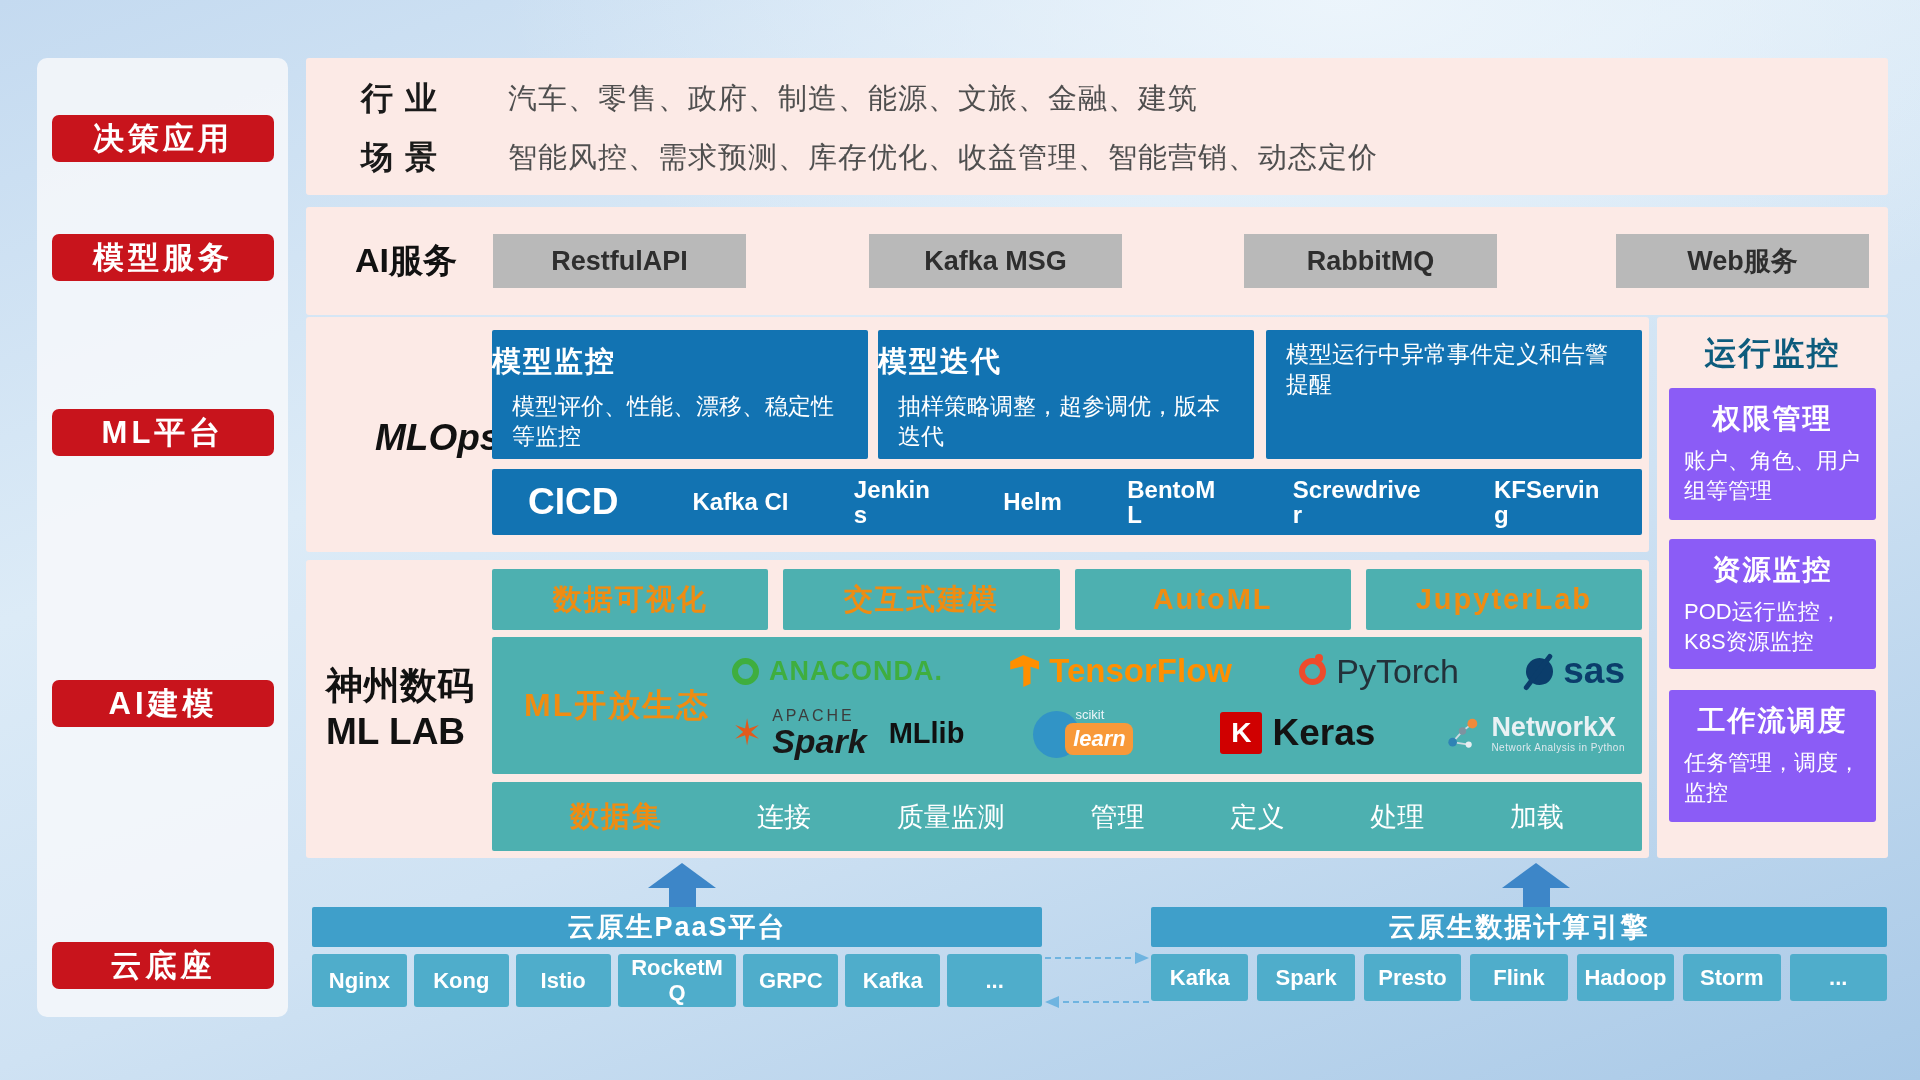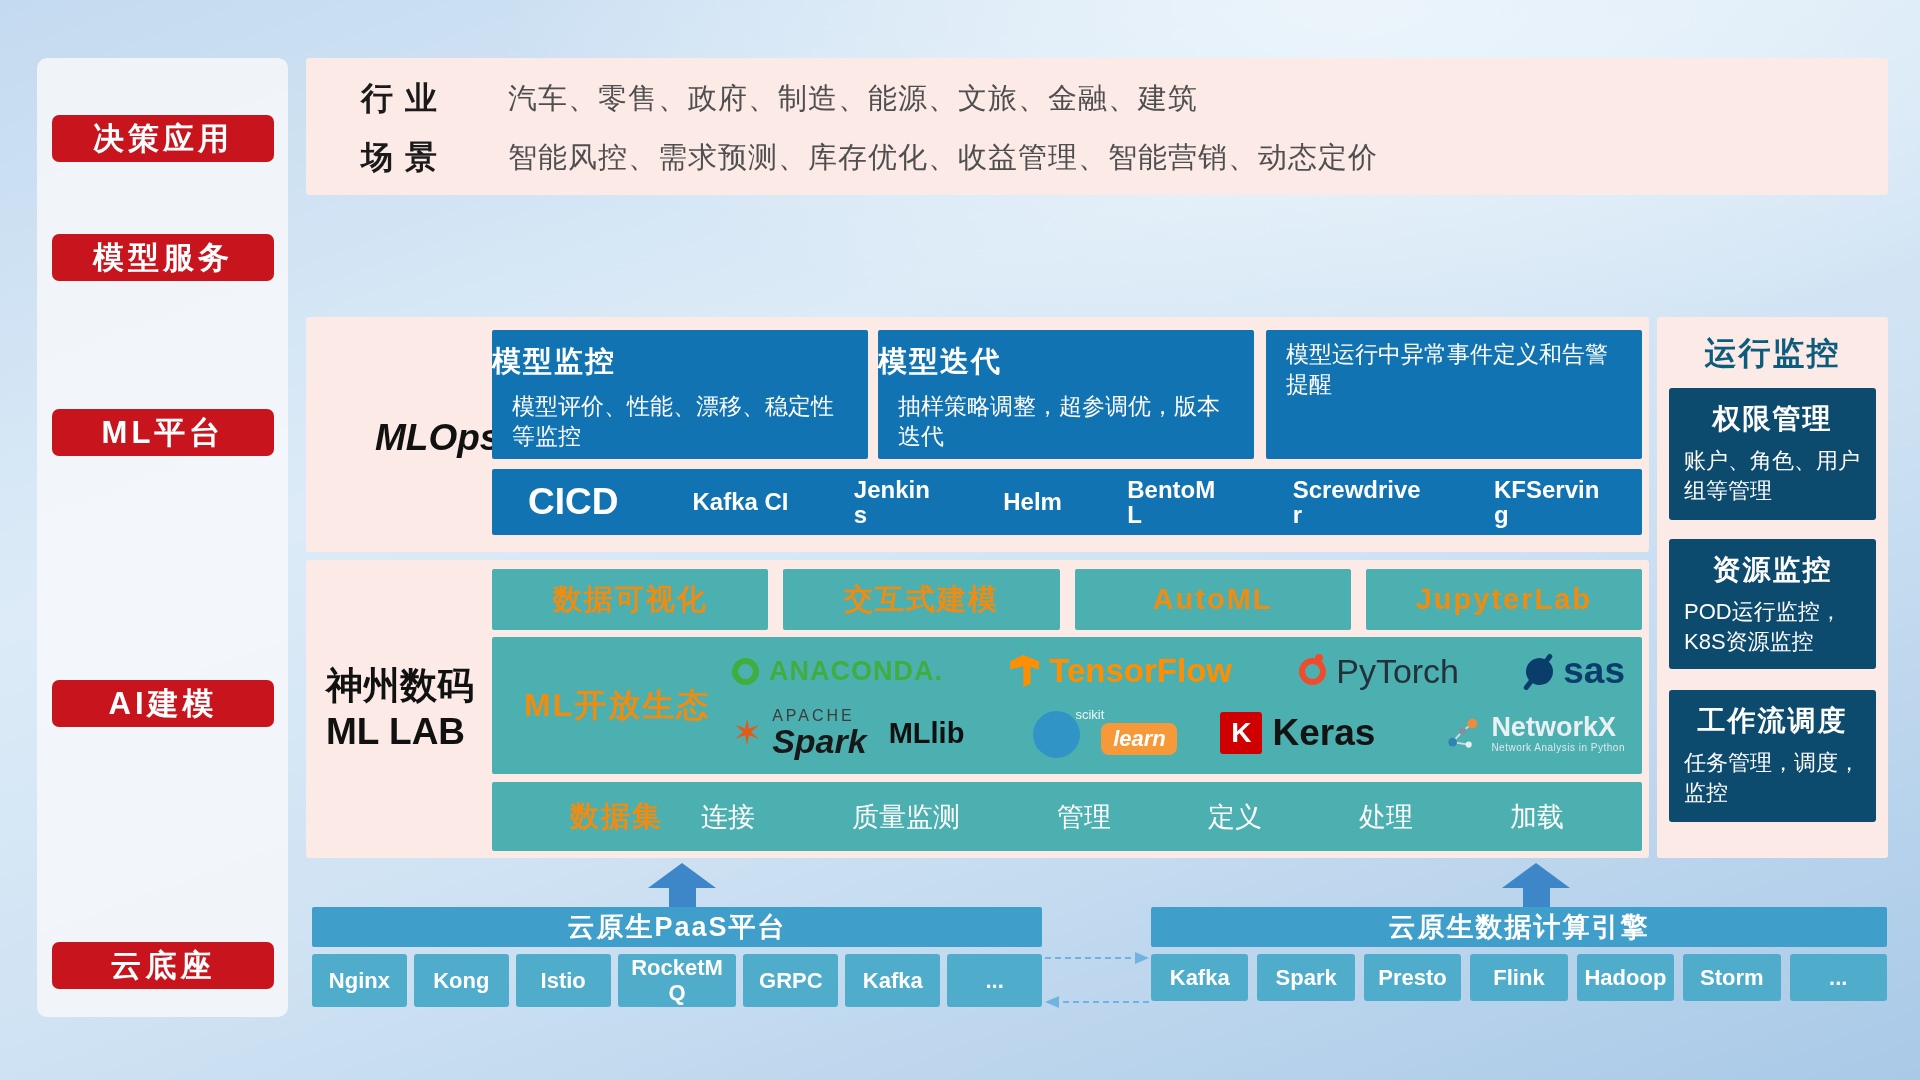--- a/index.html
+++ b/index.html
@@ -60,21 +60,21 @@
     display:flex; align-items:center; justify-content:center; letter-spacing:2px; border-radius:2px; }
   .eco-box { position:absolute; left:186px; top:77px; width:1150px; height:137px; background:#4db0b0; border-radius:2px; }
   .eco-label { position:absolute; left:32px; top:0; height:100%; display:flex; align-items:center;
     color:#ef8c12; font-size:32px; font-weight:bold; letter-spacing:2px; }
   .eco-rows { position:absolute; left:240px; right:17px; top:0; height:100%;
     display:flex; flex-direction:column; justify-content:space-evenly; }
   .eco-row { display:flex; align-items:center; justify-content:space-between; }
   .ds-row { position:absolute; left:186px; top:222px; width:1150px; height:69px; background:#4db0b0;
     display:flex; align-items:center; padding:0 78px; border-radius:2px; }
   .ds-label { color:#ef8c12; font-size:29px; font-weight:bold; letter-spacing:2px; }
-  .ds-items { flex:1; display:flex; justify-content:space-between; margin-left:38px; color:#fff; font-size:27px; }
+  .ds-items { flex:1; display:flex; justify-content:space-between; margin-left:94px; color:#fff; font-size:27px; }
 
   
   .logo { display:flex; align-items:center; gap:10px; }
   .ana-ring { width:27px; height:27px; border:6px solid #3fae3f; border-radius:50%; }
   .ana-text { color:#3fae3f; font-weight:bold; font-size:27px; letter-spacing:1px; }
   .tf-icon { width:29px; height:32px; background:#ff8f00;
     clip-path:polygon(45% 0,100% 20%,100% 45%,70% 37%,70% 90%,45% 100%,45% 35%,0 45%,0 20%); }
   .tf-text { color:#ff8f00; font-size:33px; font-weight:bold; }
   .pt-icon { position:relative; width:27px; height:27px; border:6px solid #ee4c2c; border-radius:50%; }
   .pt-icon::after { content:""; position:absolute; width:8px; height:8px; background:#ee4c2c;
@@ -84,35 +84,35 @@
   .sas-icon::before { content:""; position:absolute; left:-10px; top:11px; width:44px; height:5px;
     background:#0b3d6b; border-radius:3px; transform:rotate(-35deg); }
   .sas-text { color:#0b3d6b; font-size:37px; font-weight:bold; }
   .spark-star { color:#e25a1c; font-size:36px; line-height:1; }
   .spark-col { display:flex; flex-direction:column; line-height:1; }
   .spark-apache { font-size:16px; color:#3c3c3c; letter-spacing:3px; }
   .spark-text { font-size:34px; font-weight:bold; font-style:italic; color:#181818; }
   .mllib-text { font-size:29px; color:#101010; margin-left:12px; font-weight:600; }
   .skl { position:relative; width:118px; height:56px; }
   .skl-blue { position:absolute; left:0; top:6px; width:47px; height:47px; background:#3194c6; border-radius:50%; }
-  .skl-pill { position:absolute; left:32px; top:18px; width:76px; height:32px; background:#f89939;
-    border-radius:8px; display:flex; align-items:center; justify-content:center;margin-left:36px; }
+  .skl-pill { position:absolute; left:32px; top:18px; width:68px; height:32px; background:#f89939;
+    border-radius:8px; display:flex; align-items:center; justify-content:center; }
   .skl-top { position:absolute; left:42px; top:2px; font-size:13px; color:#eef6fa; }
   .skl-learn { font-size:22px; font-style:italic; font-weight:bold; color:#fff; }
   .keras-k { width:42px; height:42px; background:#d00000; color:#fff; display:flex; align-items:center;
     justify-content:center; font-size:28px; font-weight:bold; border-radius:3px; }
   .keras-text { font-size:37px; font-weight:bold; color:#131313; }
   .nx-col { display:flex; flex-direction:column; line-height:1.1; }
   .nx-text { font-size:27px; font-weight:bold; color:#e9f1f4; }
   .nx-sub { font-size:10px; color:#dfe9ee; letter-spacing:.5px; }
 
   
   .mon-title { position:absolute; top:15px; width:100%; text-align:center; font-size:32px;
     font-weight:bold; color:#0d5c7d; letter-spacing:2px; }
-  .mon-card { position:absolute; left:12px; width:207px; background:#0c4a6e; border-radius:3px; color:#fff; }
+  .mon-card { position:absolute; left:12px; width:207px; background:#8b5cf6; border-radius:3px; color:#fff; }
   .mon-card h4 { text-align:center; font-size:28px; font-weight:bold; margin-top:12px; letter-spacing:2px; }
   .mon-card p { font-size:22px; margin:8px 15px 0; line-height:1.35; }
 
   
   .up-arrow { position:absolute; width:68px; }
   .up-arrow .tri { width:0; height:0; border-left:34px solid transparent; border-right:34px solid transparent;
     border-bottom:25px solid #3d86c8; }
   .up-arrow .stem { width:27px; height:20px; background:#3d86c8; margin:0 auto; }
   .foundation-bar { position:absolute; top:907px; height:40px; background:#3f9fca; color:#fff;
     font-size:27px; font-weight:bold; display:flex; align-items:center; justify-content:center;
@@ -142,20 +142,27 @@
     <div class="red-chip" style="top:884px">云底座</div>
   </aside>
 
   <section class="panel p-industry">
     <span class="ind-label" style="top:22px">行业</span>
     <span class="ind-text" style="top:22px">汽车、零售、政府、制造、能源、文旅、金融、建筑</span>
     <span class="ind-label" style="top:81px">场景</span>
     <span class="ind-text" style="top:81px">智能风控、需求预测、库存优化、收益管理、智能营销、动态定价</span>
   </section>
 
+  <section class="panel p-aiservice">
+    <span class="ais-label">AI服务</span>
+    <div class="gray-btn" style="left:187px">RestfulAPI</div>
+    <div class="gray-btn" style="left:563px">Kafka MSG</div>
+    <div class="gray-btn" style="left:938px">RabbitMQ</div>
+    <div class="gray-btn" style="left:1310px">Web服务</div>
+  </section>
 
   <section class="panel p-mlops">
     <span class="mlops-label">MLOps</span>
 
     <div class="blue-card" style="left:186px">
       <h3>模型监控</h3>
       <p>模型评价、性能、漂移、稳定性等监控</p>
     </div>
     <div class="blue-card" style="left:572px">
       <h3>模型迭代</h3>

